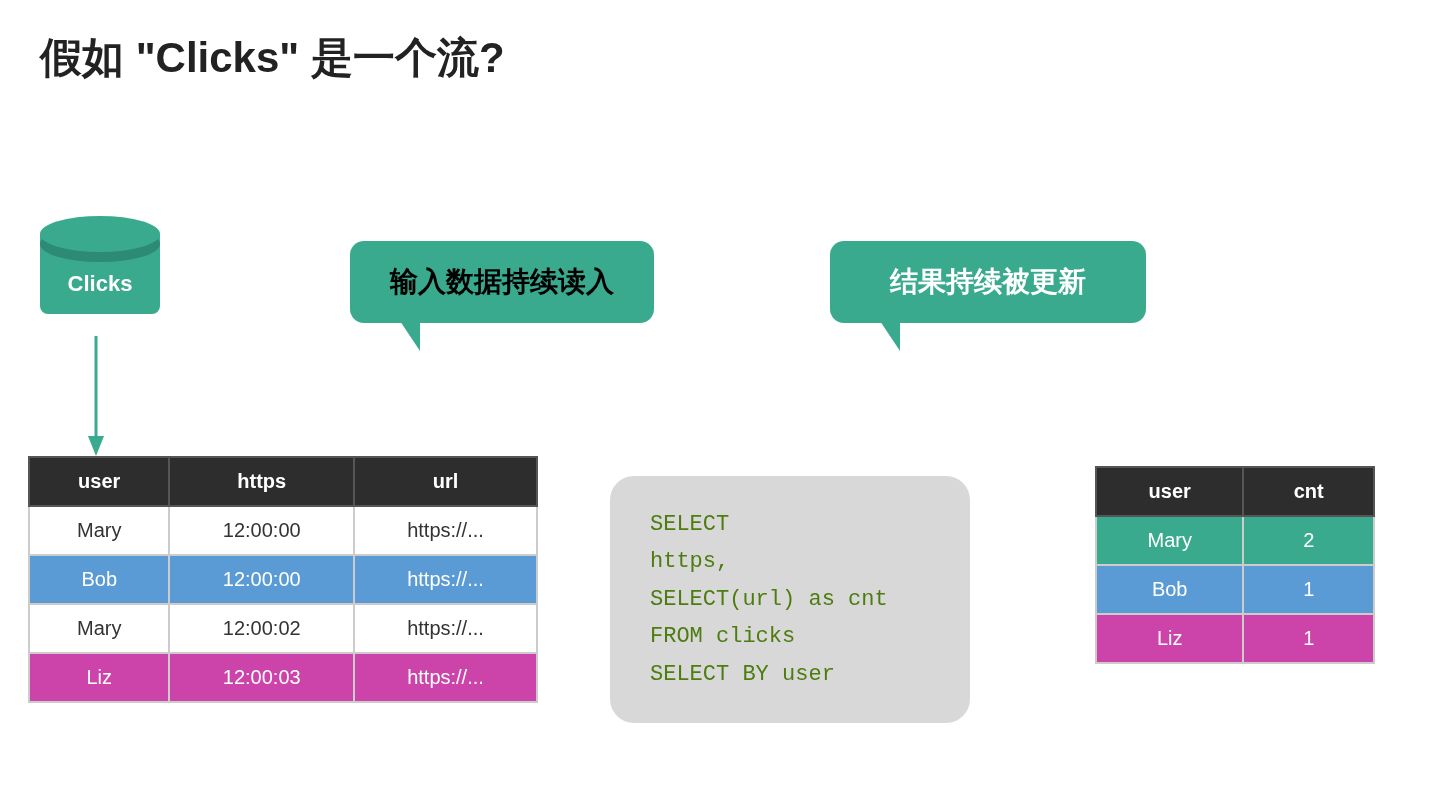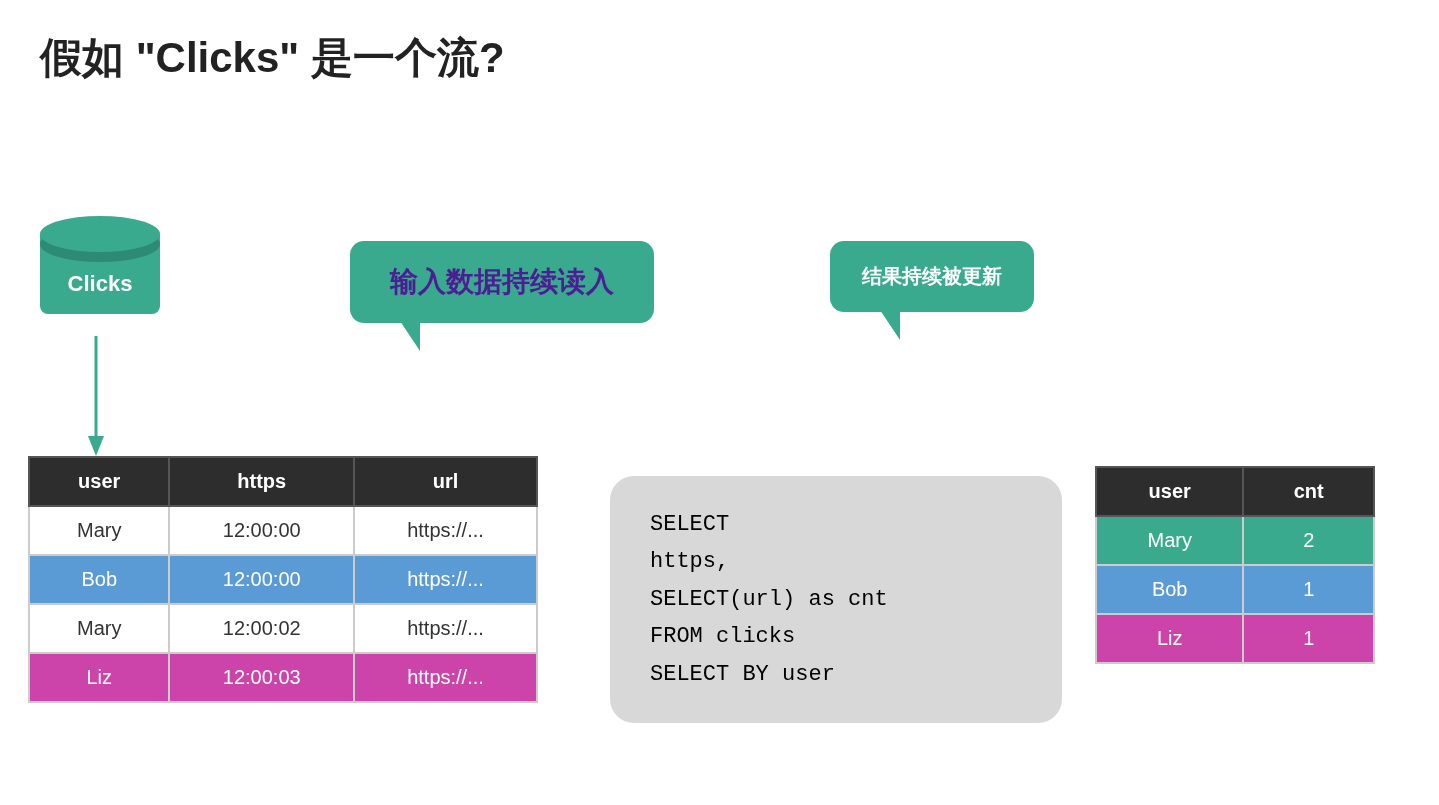--- a/index.html
+++ b/index.html
@@ -127,21 +127,21 @@
     .row-pink td { background: #cc44aa; color: white; }
 
     
     .bubble-left {
       position: absolute;
       left: 350px;
       top: 145px;
       background: #3aaa8e;
       border-radius: 14px;
       padding: 22px 40px;
-      color: #4c1d95;
+      color: #000000;
       font-size: 28px;
       font-weight: bold;
     }
     .bubble-left::after {
       content: '';
       position: absolute;
       bottom: -28px;
       left: 50px;
       width: 0;
       height: 0;
@@ -149,23 +149,23 @@
       border-right: 0px solid transparent;
       border-top: 30px solid #3aaa8e;
     }
 
     .bubble-right {
       position: absolute;
       left: 830px;
       top: 145px;
       background: #3aaa8e;
       border-radius: 14px;
-      padding: 22px 32px;
+      padding: 22px 60px;
       color: white;
-      font-size: 20px;
+      font-size: 28px;
       font-weight: bold;
     }
     .bubble-right::after {
       content: '';
       position: absolute;
       bottom: -28px;
       left: 50px;
       width: 0;
       height: 0;
       border-left: 20px solid transparent;
@@ -176,23 +176,23 @@
     
     .sql-box {
       position: absolute;
       left: 610px;
       top: 380px;
       background: #d8d8d8;
       border-radius: 24px;
       padding: 30px 40px;
       font-family: 'Courier New', monospace;
       font-size: 22px;
-      color: #000000;
+      color: #4d7c0f;
       line-height: 1.7;
-      width: 452px;
+      width: 360px;
     }
 
     
     .output-table {
       position: absolute;
       left: 1095px;
       top: 370px;
     }
     .output-data-table {
       border-collapse: collapse;

